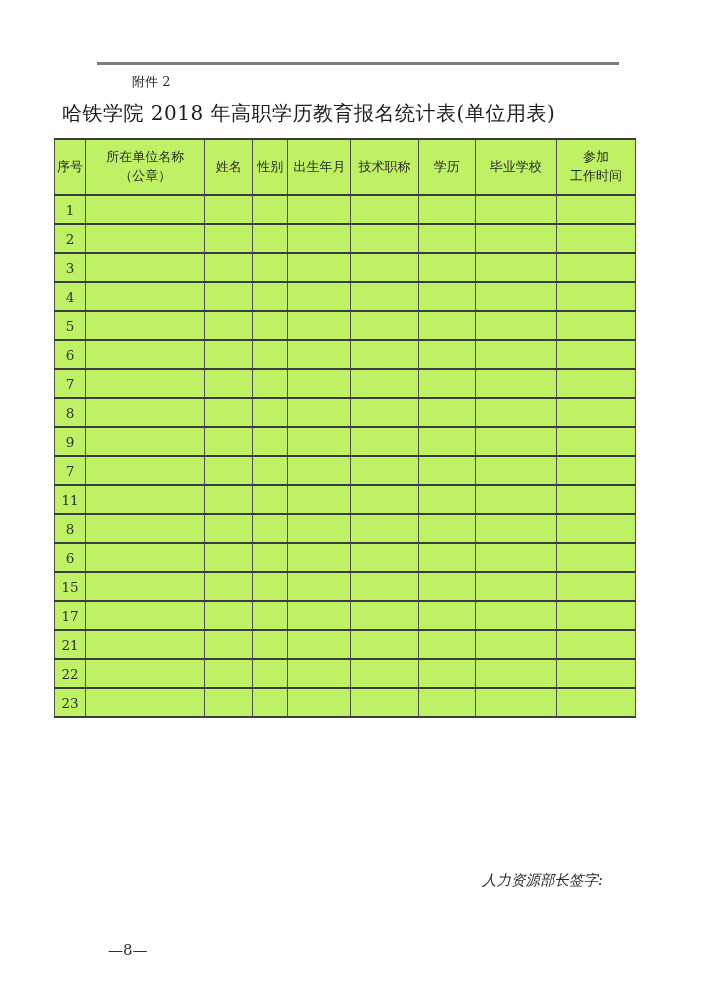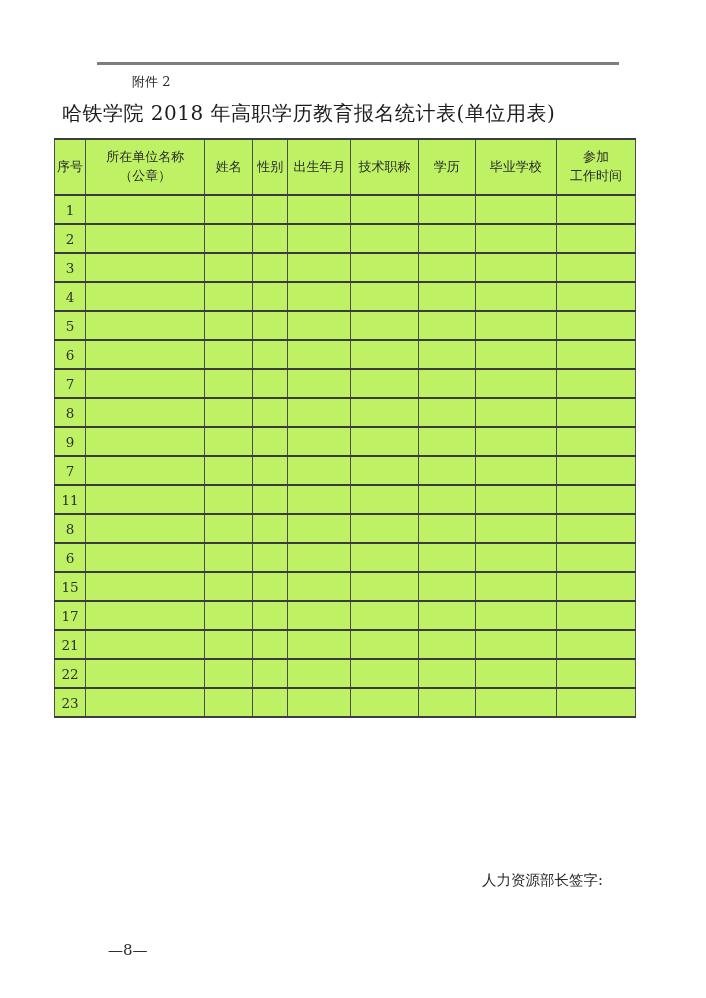--- a/index.html
+++ b/index.html
@@ -72,20 +72,21 @@
     color: #2f2f2f;
   }
   .signature {
     position: absolute;
     left: 66px;
     top: 871px;
     width: 537px;
     text-align: right;
     font-size: 14.5px;
     color: #2a2a2a;
+    font-style: italic;
   }
   .page-number {
     position: absolute;
     left: 108px;
     top: 941px;
     font-size: 15px;
     color: #2a2a2a;
   }
 </style>
 </head>

